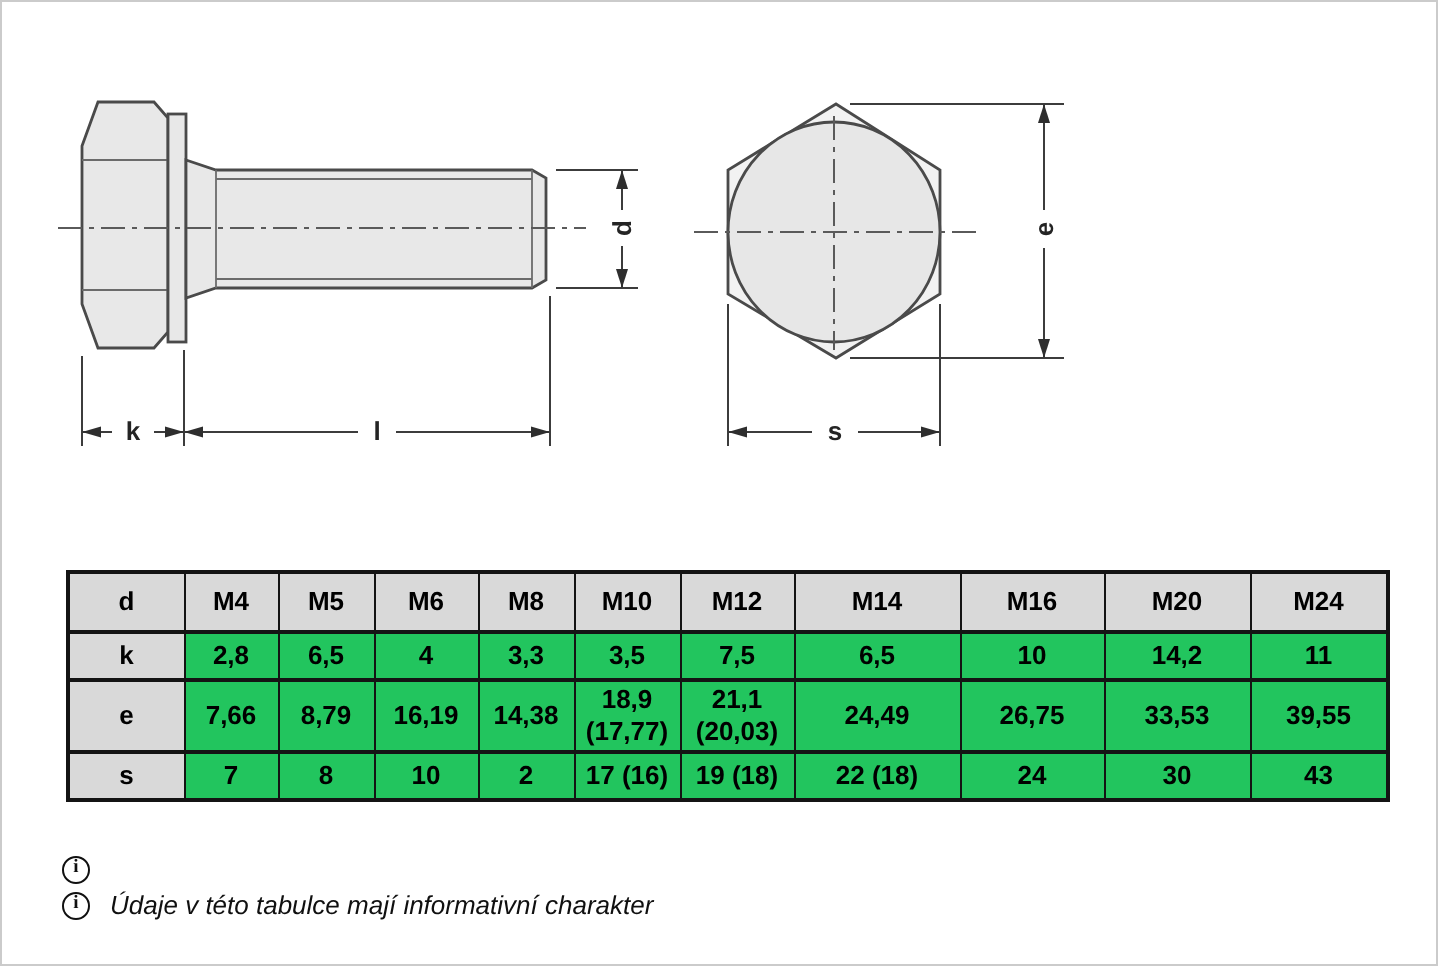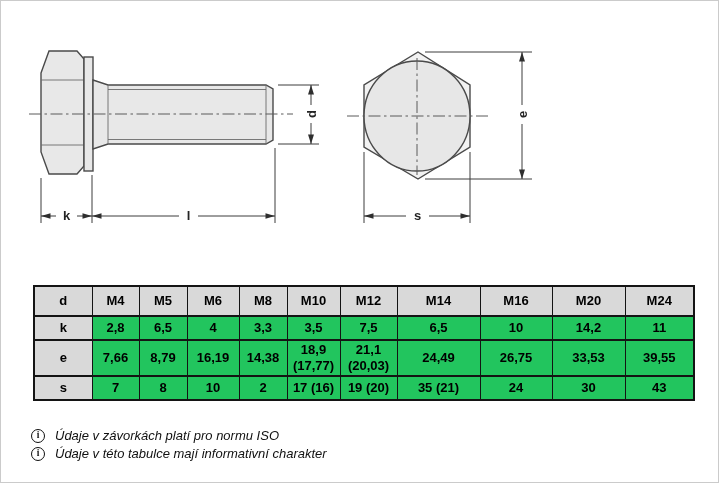--- a/index.html
+++ b/index.html
@@ -175,33 +175,32 @@
         <td>33,53</td>
         <td>39,55</td>
       </tr>
       <tr class="r-s">
         <th>s</th>
         <td>7</td>
         <td>8</td>
         <td>10</td>
         <td>2</td>
         <td>17 (16)</td>
-        <td>19 (20)</td>
-        <td>35 (21)</td>
+        <td>19 (18)</td>
+        <td>22 (18)</td>
         <td>24</td>
         <td>30</td>
         <td>43</td>
       </tr>
     </tbody>
   </table>
 
   <div class="footnotes">
     <div class="footnote">
       <span class="info-icon">i</span>
-      <span>Údaje v závorkách platí pro normu ISO</span>
     </div>
     <div class="footnote">
       <span class="info-icon">i</span>
       <span>Údaje v této tabulce mají informativní charakter</span>
     </div>
   </div>
 
 </div>
 
 </body></html>

